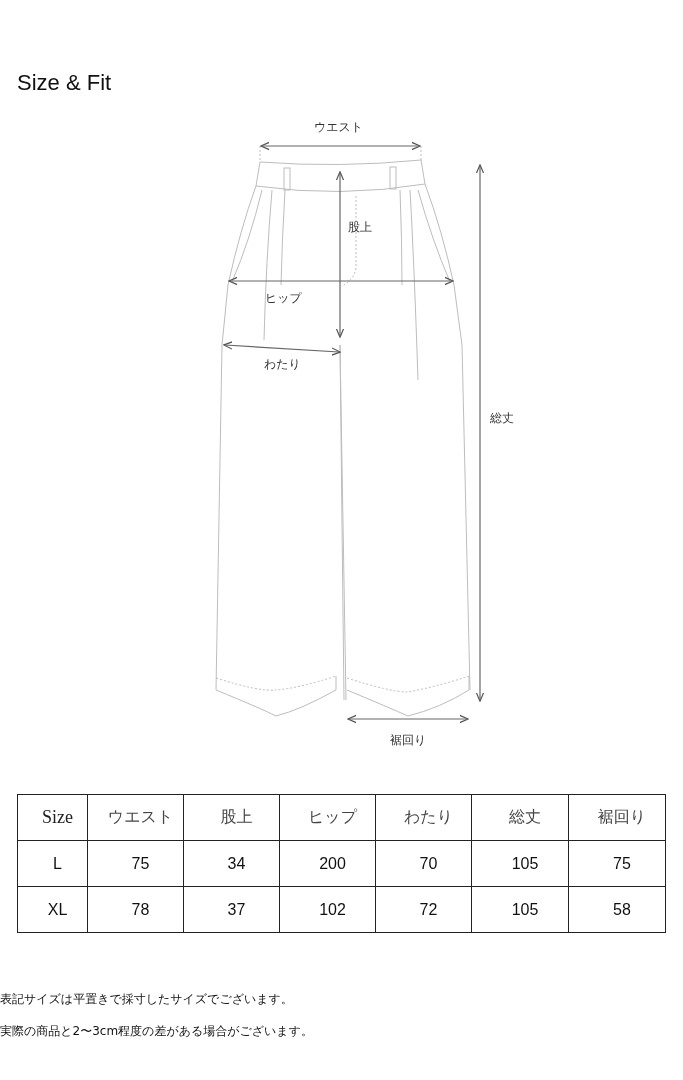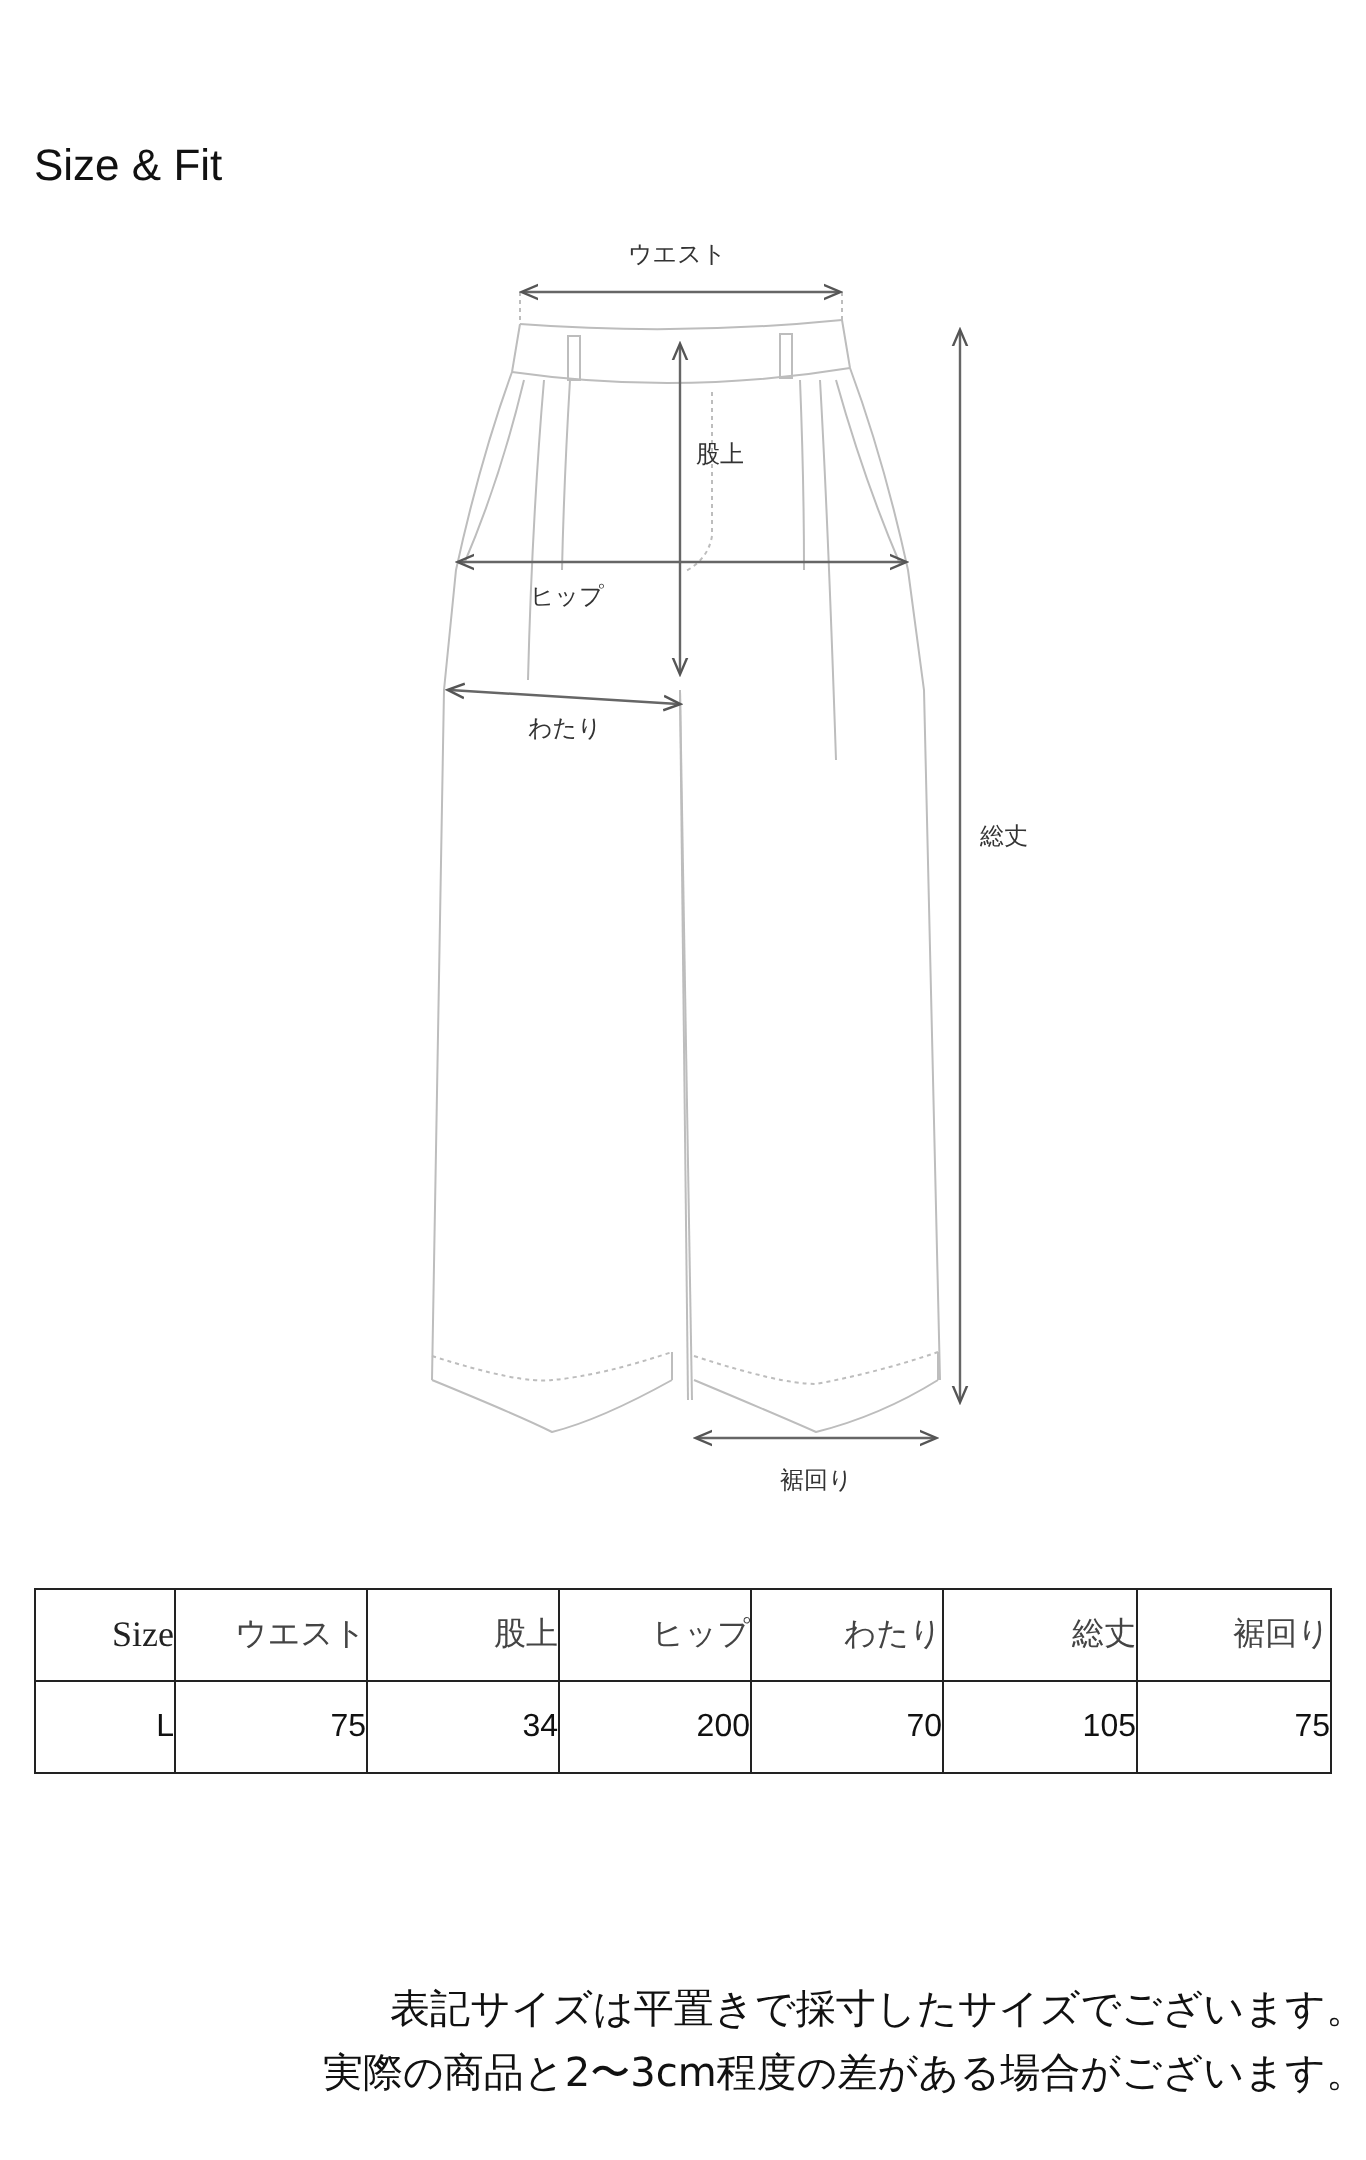--- a/index.html
+++ b/index.html
@@ -1,25 +1,25 @@
 <!DOCTYPE html>
 <html><head>
 <meta charset="utf-8">
 <style>
   html, body { margin:0; padding:0; background:#ffffff; }
   body { width:683px; height:1080px; position:relative; overflow:hidden; font-family:"Liberation Sans", "DejaVu Sans", sans-serif; color:#111; }
   .title { position:absolute; left:17px; top:70px; font-size:22px; color:#111; }
   .diagram { position:absolute; left:0; top:0; width:683px; height:780px; }
   .lbl { position:absolute; font-family:"DejaVu Serif", serif; font-size:12px; color:#333; }
   table.sizes { position:absolute; left:17px; top:794px; width:648px; border-collapse:collapse; table-layout:fixed; }
-  table.sizes td, table.sizes th { border:1px solid #222; height:45px; padding:0 0 0 10px; text-align:right; font-weight:normal; font-size:16px; }
+  table.sizes td, table.sizes th { border:1px solid #222; height:45px; padding:0 0 0 10px; text-align:center; font-weight:normal; font-size:16px; }
   table.sizes th { font-family:"DejaVu Serif", serif; color:#444; font-size:16px; }
   table.sizes td { font-family:"Liberation Sans", sans-serif; color:#111; }
   table.sizes th.first { font-family:"Liberation Serif", serif; font-size:18px; color:#222; }
-  .note { position:absolute; left:0; width:683px; text-align:right; font-size:20px; color:#111; font-family:"DejaVu Sans", sans-serif; }
+  .note { position:absolute; left:0; width:683px; text-align:left; font-size:12px; color:#111; font-family:"DejaVu Sans", sans-serif; }
 </style>
 </head>
 <body>
 
 <div class="title">Size &amp; Fit</div>
 
 <div class="diagram">
   <svg width="683" height="780" viewBox="0 0 683 780" xmlns="http://www.w3.org/2000/svg">
     <defs>
       <marker id="ah" markerWidth="8" markerHeight="8" refX="6" refY="4" orient="auto-start-reverse">
@@ -100,17 +100,26 @@
   </tr>
   <tr>
     <td>L</td>
     <td>75</td>
     <td>34</td>
     <td>200</td>
     <td>70</td>
     <td>105</td>
     <td>75</td>
   </tr>
+  <tr>
+    <td>XL</td>
+    <td>78</td>
+    <td>37</td>
+    <td>102</td>
+    <td>72</td>
+    <td>105</td>
+    <td>58</td>
+  </tr>
 </tbody>
   </table>
 
 <div class="note" style="top:991px;">表記サイズは平置きで採寸したサイズでございます。</div>
 <div class="note" style="top:1023px;">実際の商品と2〜3cm程度の差がある場合がございます。</div>
 
 </body></html>

